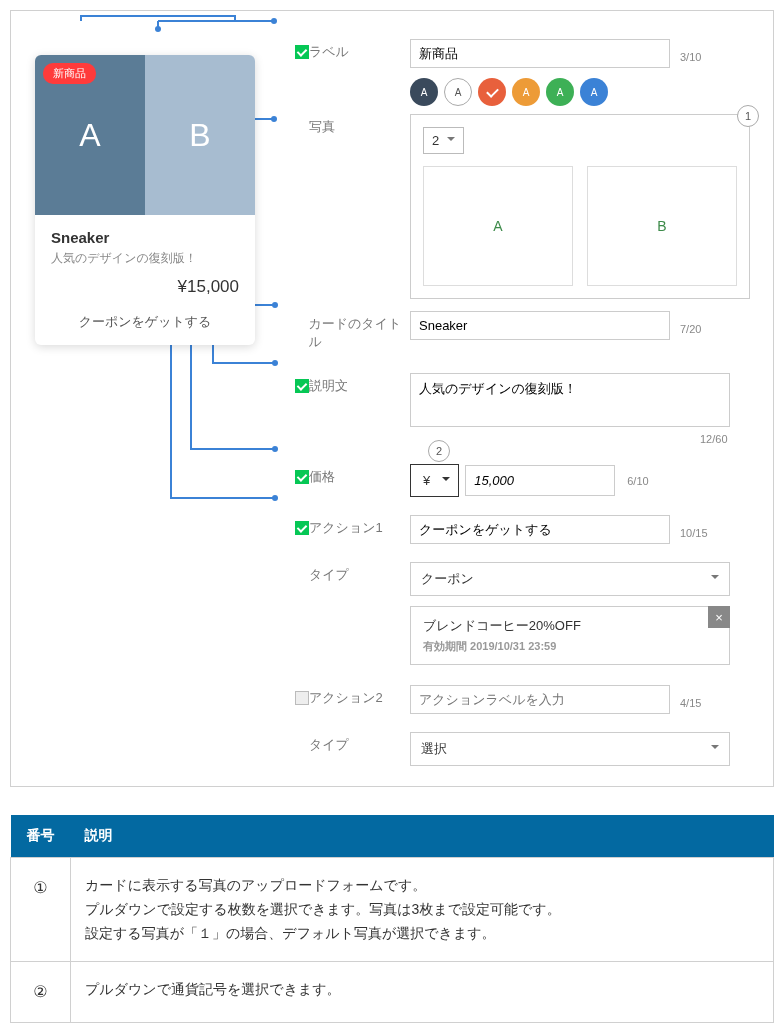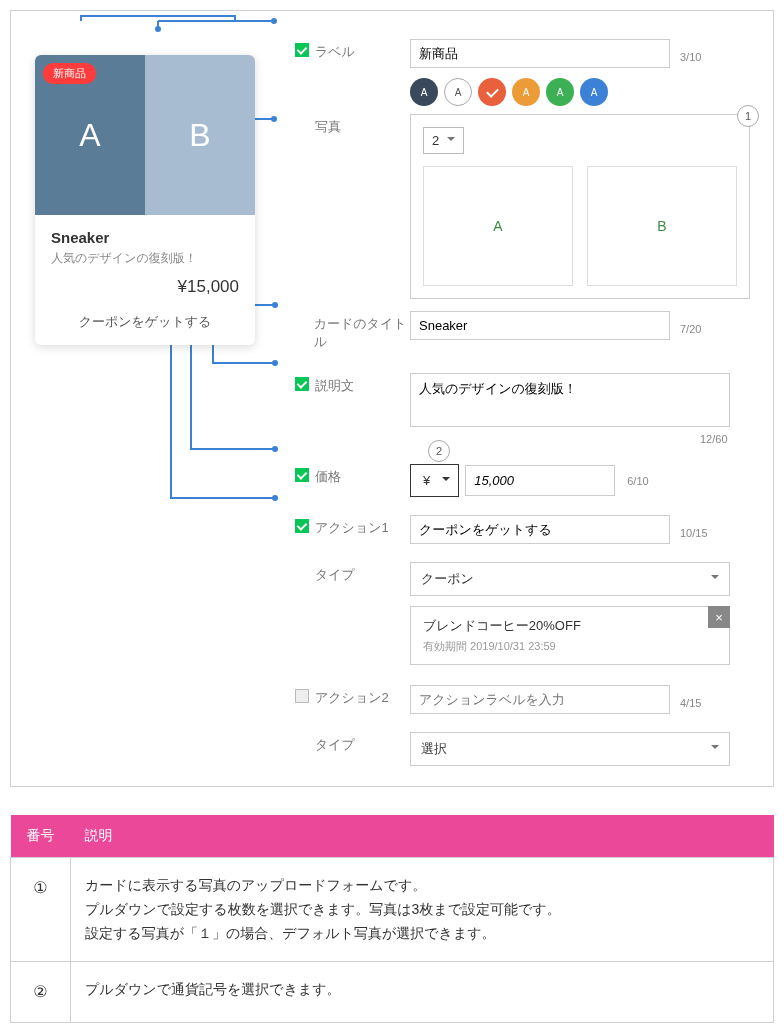--- a/index.html
+++ b/index.html
@@ -12,21 +12,21 @@
     .ha { background:#5b7c96; }
     .hb { background:#a7bcd0; }
     .card-body { padding: 14px 16px 12px; }
     .card-title { font-weight:700; font-size:15px; }
     .card-desc { color:#888; font-size:12px; margin-top:4px; }
     .card-price { text-align:right; font-size:17px; margin-top:10px; }
     .card-act { text-align:center; color:#555; font-size:13px; margin-top:16px; padding-bottom:2px;}
     
     .rows { margin-left: 260px; }
     .row { display:flex; align-items:flex-start; position:relative; }
-    .lbl { width: 115px; flex-shrink:0; color:#777; font-size:13px; display:flex; align-items:flex-start; gap:6px; padding-top:4px; }
+    .lbl { width: 115px; flex-shrink:0; color:#777; font-size:13px; display:flex; align-items:center; padding-top:4px; }
     .chk { width:14px; height:14px; border:1.5px solid #06c755; display:inline-flex; align-items:center; justify-content:center; position:relative; flex-shrink:0; }
     .chk.on { background:#06c755; }
     .chk.on::after{ content:""; width:4px; height:7px; border-right:2px solid #fff; border-bottom:2px solid #fff; transform:rotate(45deg); margin-top:-2px; }
     .chk.off { border-color:#bbb; background:#eee; }
     .fld { flex:1; position:relative; }
     .inp { width: 260px; border:1px solid #ccc; padding:6px 8px; font-size:13px; display:inline-block; }
     .cnt { position:absolute; top:12px; font-size:11px; color:#888; }
     
     .color-row { display:flex; gap:6px; margin: 10px 0 8px; }
     .swatch { width:28px; height:28px; border-radius:50%; display:flex; align-items:center; justify-content:center; font-size:10px; color:#fff; cursor:pointer; }
@@ -50,27 +50,27 @@
     .ta { width:320px; height:54px; border:1px solid #ccc; padding:6px 8px; font-size:13px; resize:none; font-family:inherit; }
     .price-fld { display:flex; align-items:center; gap:6px; position:relative; }
     .price-sel { border:1px solid #333; padding:8px 28px 8px 12px; position:relative; cursor:pointer; }
     .price-sel::after{ content:""; position:absolute; right:8px; top:12px; border:4px solid transparent; border-top-color:#333; }
     .circle-tag2 { width:22px; height:22px; border-radius:50%; border:1px solid #aaa; background:#fff; display:inline-flex; align-items:center; justify-content:center; font-size:11px; color:#555; position:absolute; top:-24px; left:18px; }
     .inp-s { width:150px; border:1px solid #ccc; padding:7px 8px; font-size:13px;font-style:italic; }
     .sel-w { width:320px; border:1px solid #ccc; padding:7px 28px 7px 10px; position:relative; cursor:pointer; font-size:13px; }
     .sel-w::after{ content:""; position:absolute; right:10px; top:12px; border:4px solid transparent; border-top-color:#777; }
     .coupon-box { border:1px solid #ccc; width:320px; padding:10px 12px; position:relative; margin-top:10px; }
     .coupon-x { position:absolute; right:-1px; top:-1px; width:22px; height:22px; background:#888; color:#fff; display:flex; align-items:center; justify-content:center; font-size:13px; cursor:pointer; }
-    .small { font-size:11px; color:#999; margin-top:4px; }
+    .small { font-size:11px; color:#999; margin-top:4px;font-weight:bold; }
     .ph { color:#bbb; }
 
     svg.connector { position:absolute; left:0; top:0; pointer-events:none; }
     
     .tbl { margin: 28px 10px 10px; border-collapse: collapse; width: calc(100% - 20px); }
-    .tbl th { background:#ec4899; color:#fff; font-weight:400; text-align:left; padding:12px 14px; font-size:14px; }
+    .tbl th { background:#0369a1; color:#fff; font-weight:700; text-align:left; padding:12px 14px; font-size:14px; }
     .tbl th:first-child { width:60px; text-align:center; }
     .tbl td { border:1px solid #d0d0d0; padding:16px 14px; font-size:14px; line-height:1.7; vertical-align:top; }
     .tbl td:first-child { text-align:center; font-size:16px; }
   </style>
 </head>
 <body>
 
 <div class="editor">
 
   <svg class="connector" width="760" height="720">

